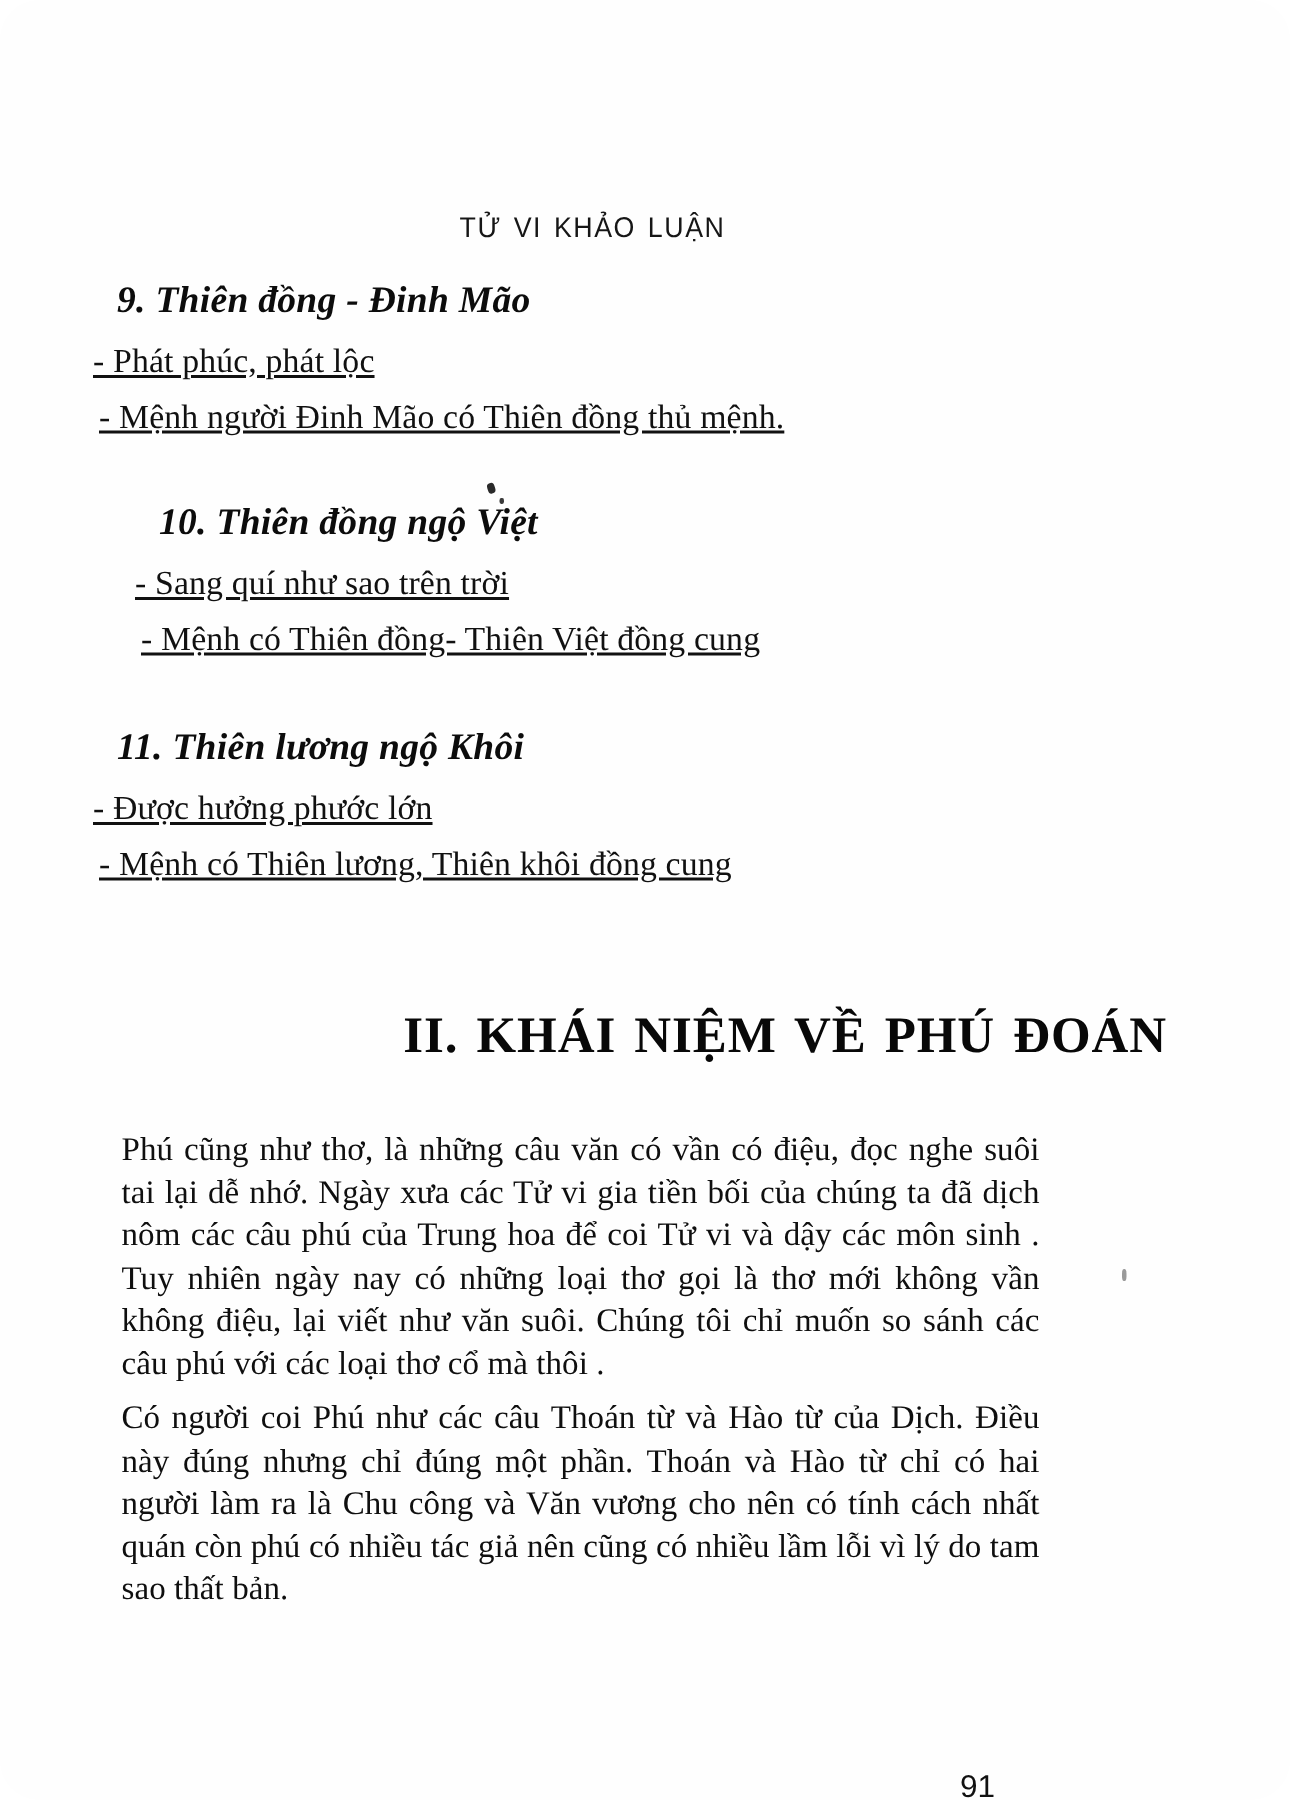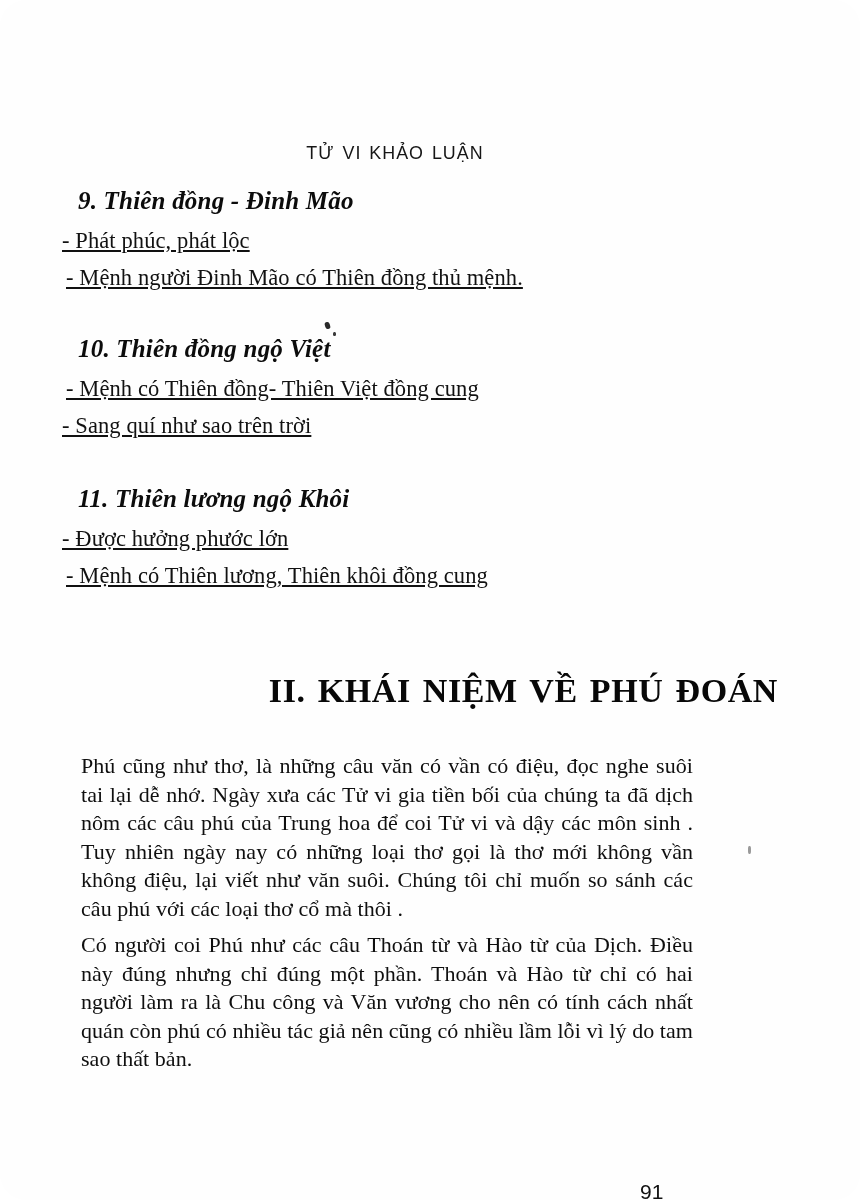--- a/index.html
+++ b/index.html
@@ -70,21 +70,21 @@
     letter-spacing: 0.1px;
     font-weight: 500;
     text-decoration: underline;
   }
   .entry-line.indented {
     padding-left: 66px;
   }
 
   
   #entry-0 { margin-bottom: 44px; }
-  #entry-1 { margin-bottom: 46px; }
+  #entry-1 { margin-bottom: 46px; padding-left: 28px; }
   #entry-2 { margin-bottom: 0; }
 
   
   .section-heading {
     position: absolute;
     top: 672px;
     left: 0;
     width: 778px;
     text-align: right;
     font-size: 34px;
@@ -143,22 +143,22 @@
   <div class="entries">
 
     <div class="entry" id="entry-0">
       <div class="entry-title">9. Thiên đồng - Đinh Mão</div>
       <div class="entry-line">- Phát phúc, phát lộc</div>
       <div class="entry-line indented">- Mệnh người Đinh Mão có Thiên đồng thủ mệnh.</div>
     </div>
 
     <div class="entry" id="entry-1">
       <div class="entry-title">10. Thiên đồng ngộ Việt</div>
+      <div class="entry-line">- Sang quí như sao trên trời</div>
       <div class="entry-line indented">- Mệnh có Thiên đồng- Thiên Việt đồng cung</div>
-      <div class="entry-line">- Sang quí như sao trên trời</div>
     </div>
 
     <div class="entry" id="entry-2">
       <div class="entry-title">11. Thiên lương ngộ Khôi</div>
       <div class="entry-line">- Được hưởng phước lớn</div>
       <div class="entry-line indented">- Mệnh có Thiên lương, Thiên khôi đồng cung</div>
     </div>
 
   </div>
 

